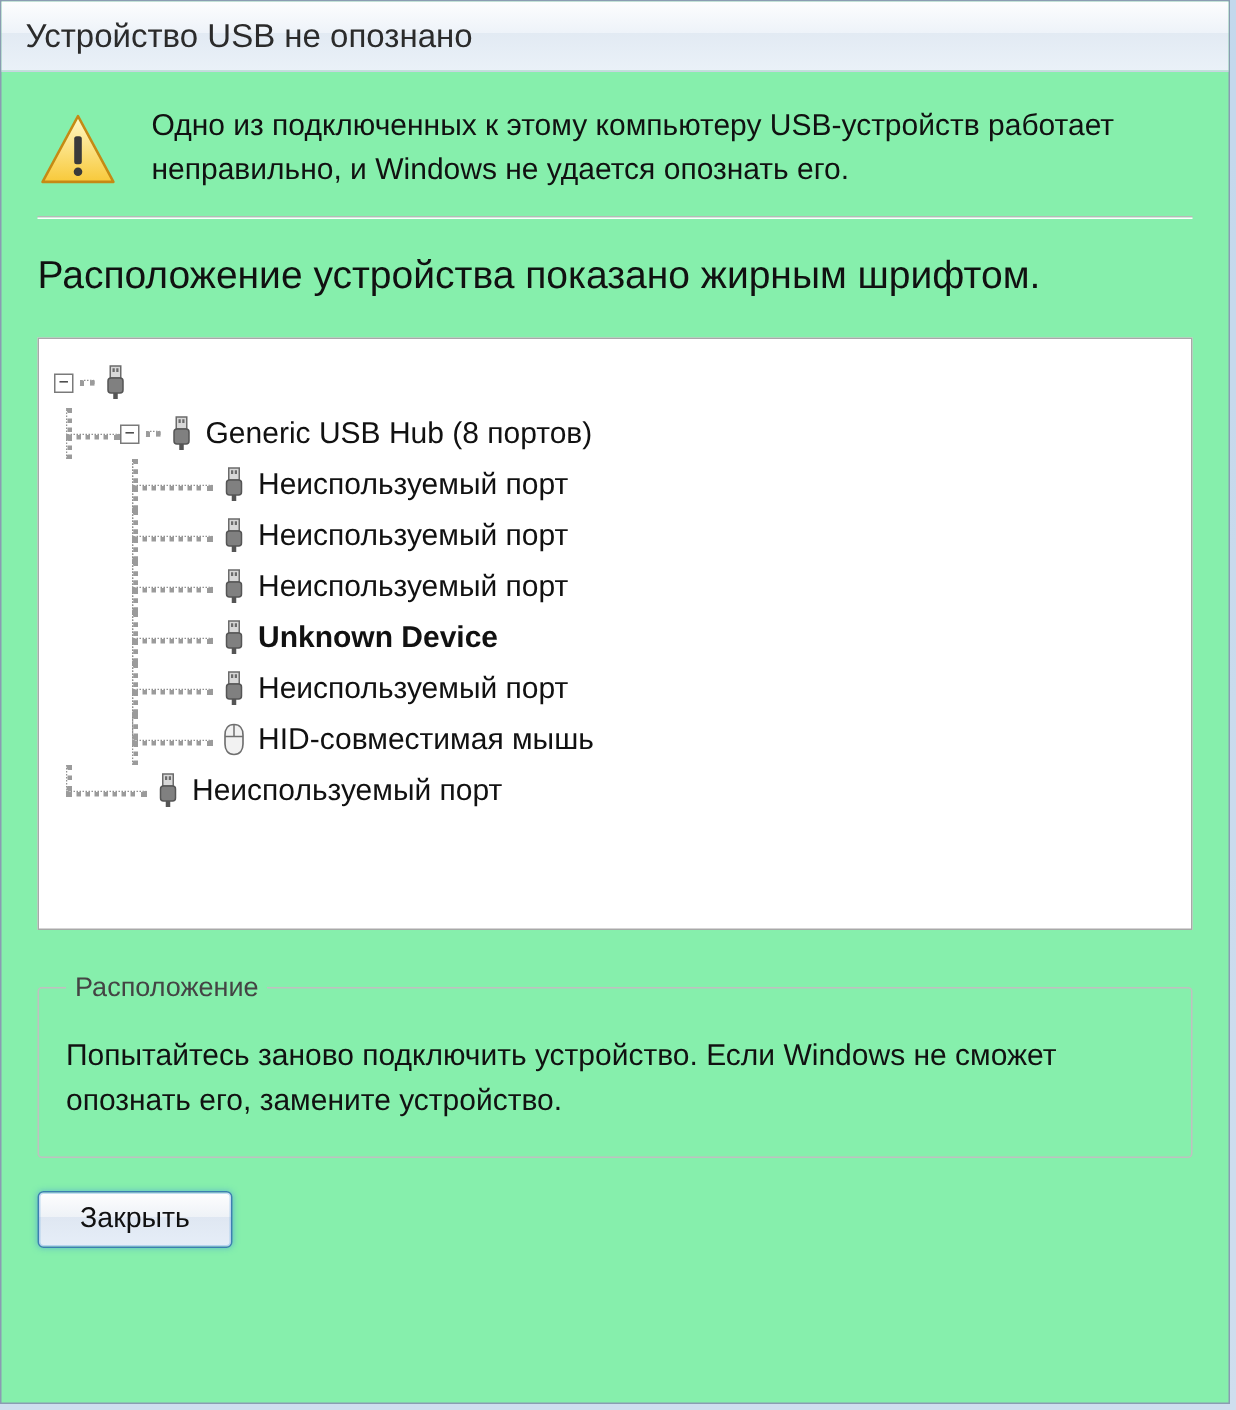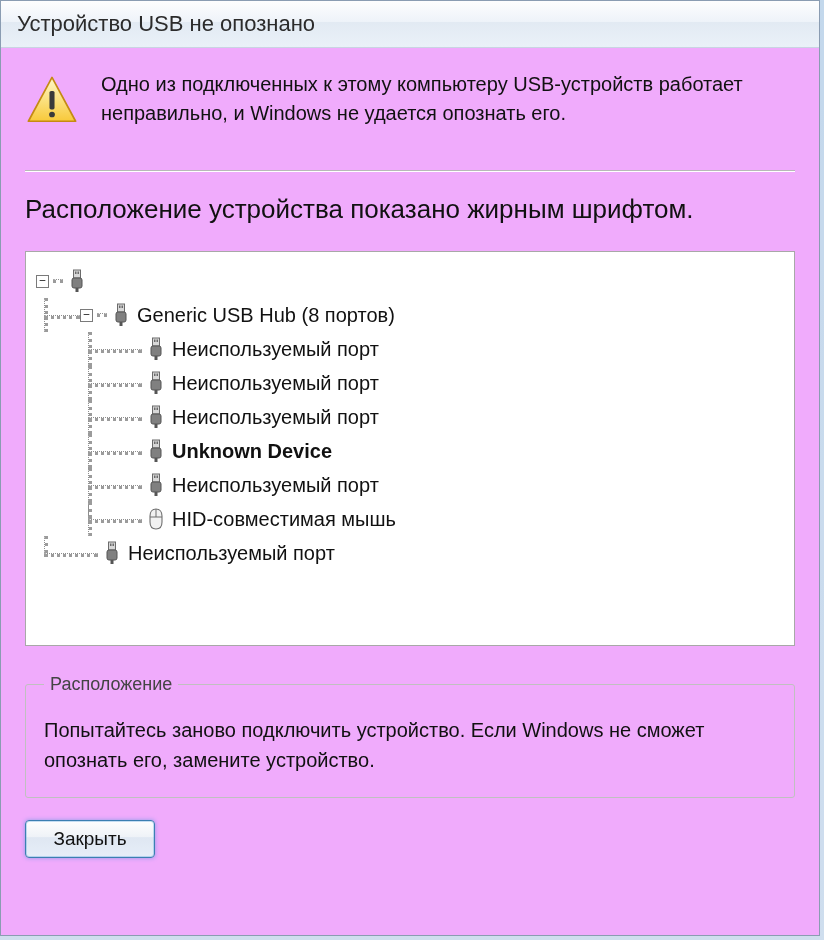--- a/index.html
+++ b/index.html
@@ -8,41 +8,41 @@
     padding: 0;
     width: 824px;
     height: 940px;
     font-family: "Segoe UI", Tahoma, Arial, sans-serif;
     font-size: 18px;
     background: linear-gradient(to bottom, #d6e6f4 0%, #e8f0f8 100%);
     overflow: hidden;
   }
   .window {
     margin: 0;
-    background: #f0abfc;
+    background: #86efac;
     border: 1px solid #8a9cb2;
     box-shadow: 0 0 0 5px rgba(160,190,220,0.35);
     width: 820px;
     height: 936px;
   }
   .titlebar {
     background: linear-gradient(to bottom, #fdfdfe 0%, #eef3f9 45%, #e2eaf3 46%, #eaf1f8 100%);
     border-bottom: 1px solid #c9d4e2;
     padding: 10px 16px 10px 16px;
     color: #2b2b2b;
     font-size: 22px;
   }
   .content {
     padding: 22px 24px 18px 24px;
   }
   .toprow {
     display: flex;
     align-items: flex-start;
     gap: 22px;
-    margin-bottom: 42px;
+    margin-bottom: 16px;
   }
   .warning-icon {
     width: 54px;
     height: 54px;
     flex: 0 0 54px;
     margin-top: 4px;
   }
   .message {
     font-size: 20px;
     line-height: 1.45;

